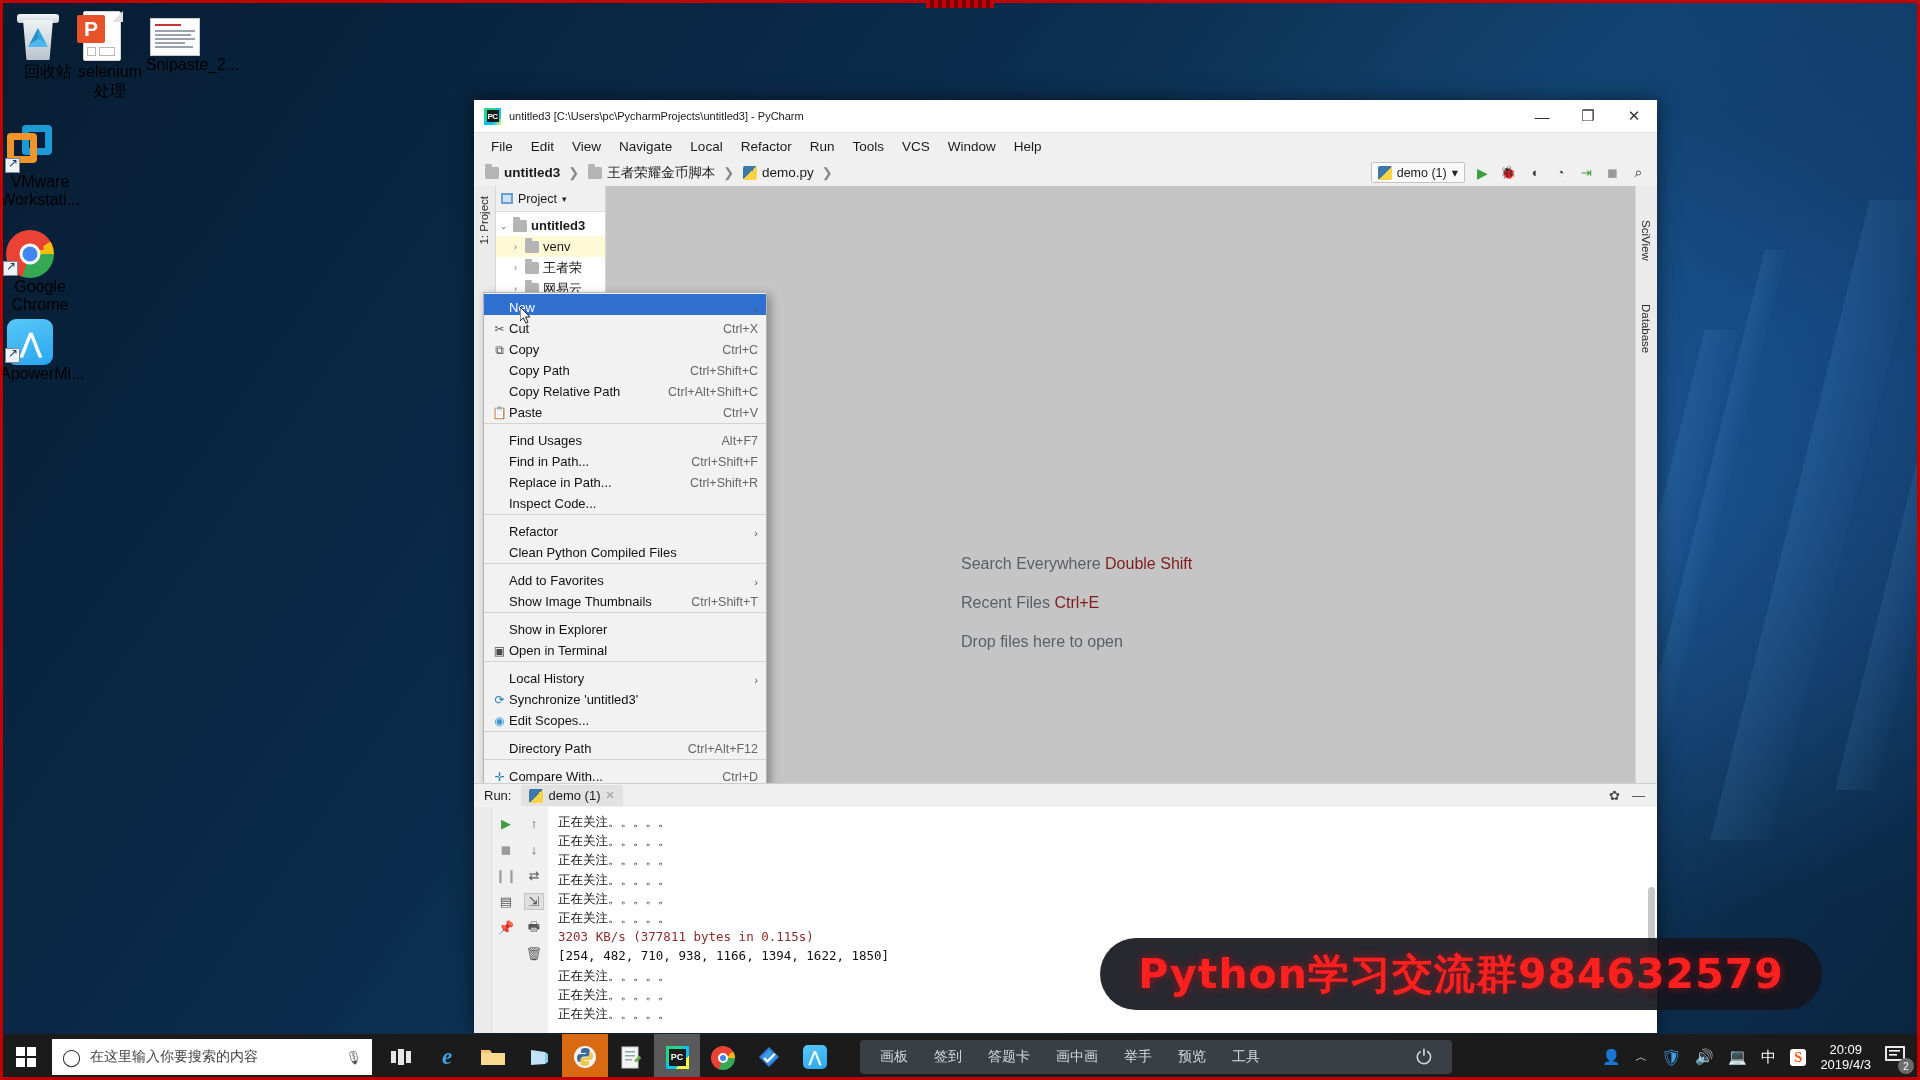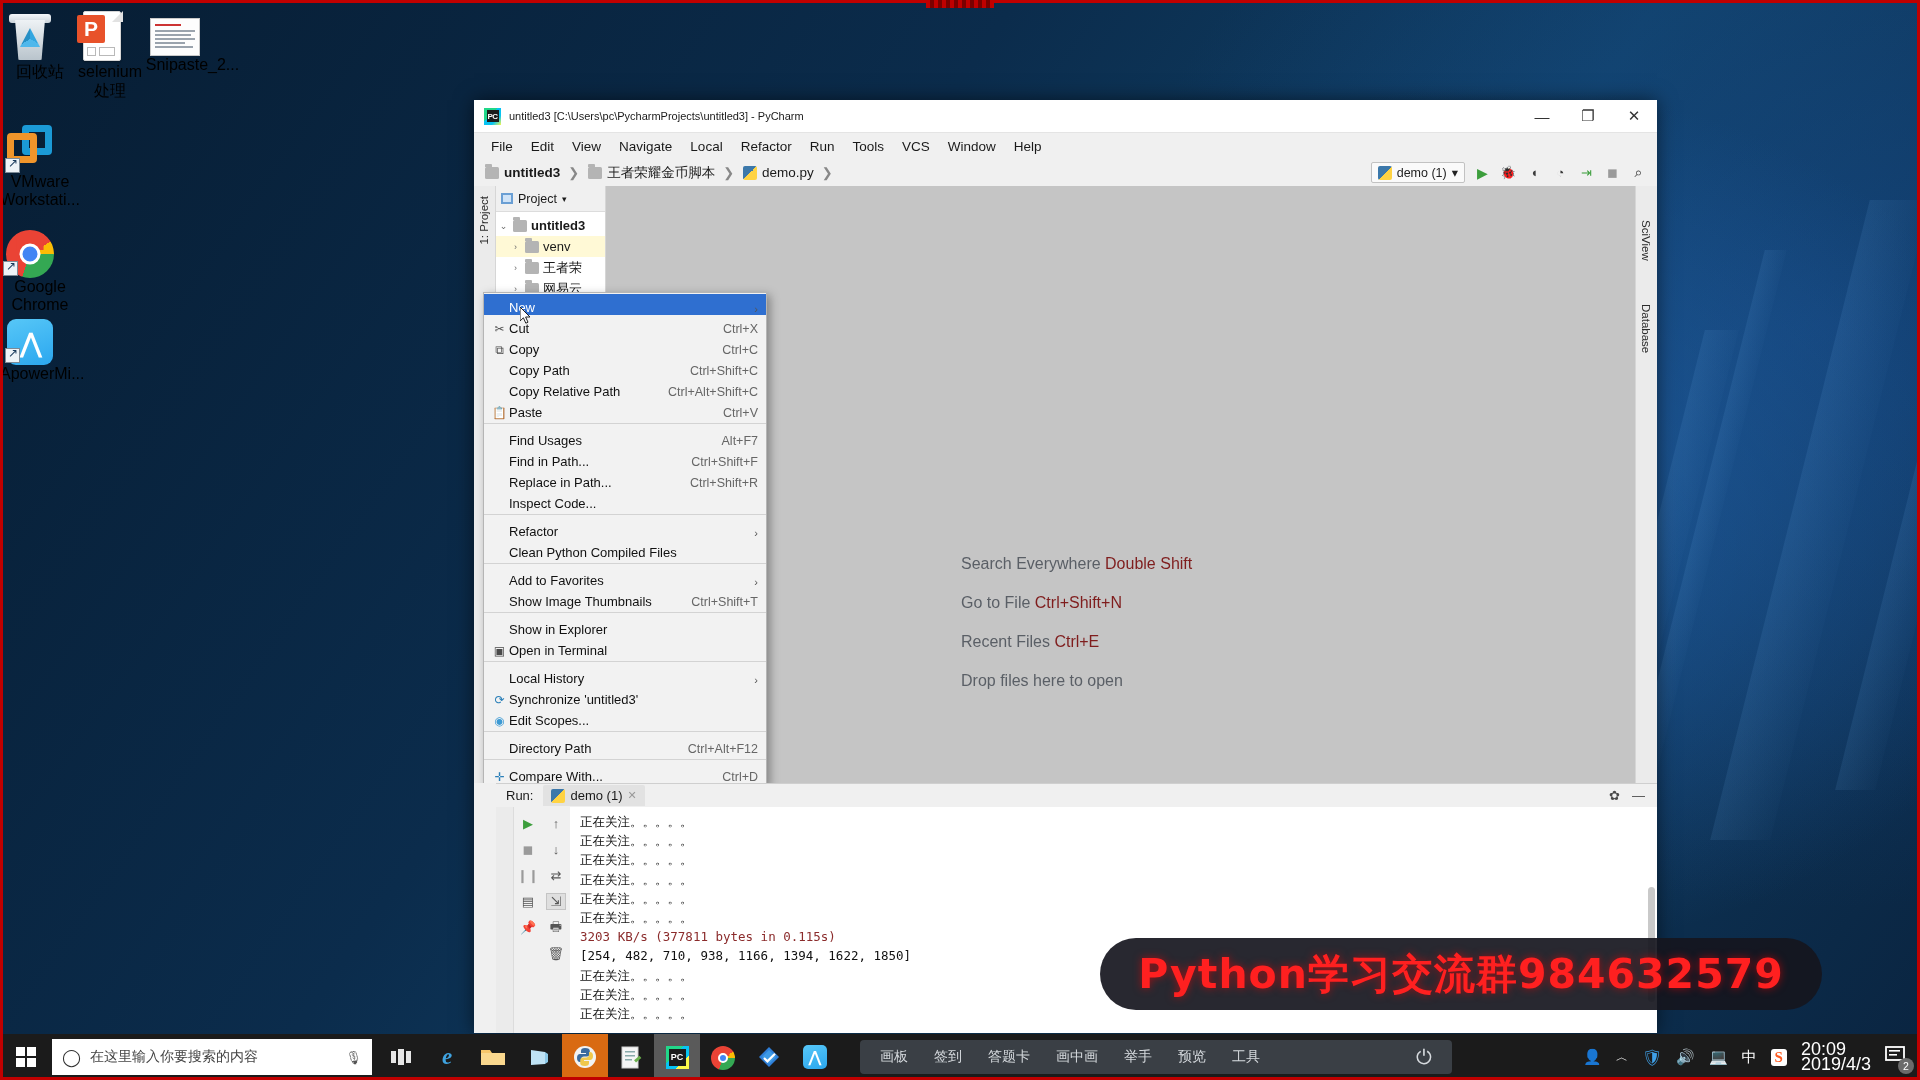--- a/index.html
+++ b/index.html
@@ -127,21 +127,21 @@
   .mi.hl { background:#2f6fd0; color:#fff; }
   .mi .mic { width:19px; display:flex; align-items:center; justify-content:center; font-size:12px; color:#4a4a4a;}
   .mi.hl .mic { color:#fff; }
   .mi .mlabel { flex:1; }
   .mi .macc { color:#666; font-size:12.5px; margin-left:18px;}
   .mi .marrow { color:#555; font-size:11px; margin-left:12px;}
   .msep { height:1px; background:#d3d3d3; margin:3px 0; }
   .cursor-ar { position:absolute; left:36px; top:14px; width:12px; height:18px; z-index:70; }
 
   
-  .runpanel { height:250px; background:#f0f0f0; border-top:1px solid #cfcfcf; display:flex; flex-direction:column;margin-left:22px;}
+  .runpanel { height:250px; background:#f0f0f0; border-top:1px solid #cfcfcf; display:flex; flex-direction:column;}
   .runhead { height:23px; display:flex; align-items:center; gap:10px; padding-left:10px; font-size:13px; color:#1a1a1a;}
   .runtab { display:flex; align-items:center; gap:5px; background:#e2e2e2; padding:3px 8px; border-radius:2px 2px 0 0;}
   .runhead .rh-right{ margin-left:auto; display:flex; gap:12px; padding-right:12px; color:#4a4a4a; font-size:13px;}
   .runbody { flex:1; display:flex; }
   .runv { width:18px; background:#ebebeb; position:relative; border-right:1px solid #dcdcdc;}
   .rungutter { width:28px; background:#f0f0f0; display:flex; flex-direction:column; align-items:center; gap:9px; padding-top:8px;}
   .rungutter2{ width:28px; background:#f0f0f0; display:flex; flex-direction:column; align-items:center; gap:9px; padding-top:8px;}
   .gico{ width:20px;height:17px;display:flex;align-items:center;justify-content:center;font-size:13px;color:#555;}
   .gico.on{ background:#dfdfdf; border:1px solid #c4c4c4;}
   .console { flex:1; background:#fff; font-family:"DejaVu Sans Mono", monospace; font-size:12.5px;
@@ -163,35 +163,35 @@
   .searchbox { width:320px; height:36px; background:#fff; display:flex; align-items:center; gap:9px; padding:0 10px; }
   .searchbox .txt{ font-size:14px; color:#444;}
   .tb-ic { width:46px; height:46px; display:flex; align-items:center; justify-content:center; position:relative;}
   .tb-ic.active:after{content:"";position:absolute;left:6px;right:6px;bottom:0;height:3px;background:#63b5f0;}
   .tb-ic.run { background:#d96a12; }
   .tb-ic.run2 { background:#5a5a5a; }
   .floatbar { margin-left:22px; height:34px; background:#3a3f45; border-radius:4px; display:flex; align-items:center;
     gap:26px; padding:0 20px; }
   .floatbar div { color:#d6dade; font-size:14px;}
   .tray { margin-left:auto; display:flex; align-items:center; gap:14px; padding-right:10px; color:#fff; font-size:14px;}
-  .clock { text-align:left; font-size:18px; line-height:15px; color:#fff;}
+  .clock { text-align:center; font-size:13px; line-height:15px; color:#fff;}
   .notif { width:25px;height:25px;position:relative; }
   .badge2{position:absolute;right:-4px;bottom:-4px;width:16px;height:16px;border-radius:50%;background:#6b6b6b;color:#fff;
     font-size:10.5px;display:flex;align-items:center;justify-content:center;}
 </style>
 </head>
 <body>
 
 <div class="bg-streak" style="left:1660px;top:330px;width:34px;height:360px;"></div>
 <div class="bg-streak" style="left:1700px;top:250px;width:22px;height:520px;"></div>
 <div class="bg-streak" style="left:1790px;top:200px;width:60px;height:640px;"></div>
 <div class="bg-streak" style="left:1880px;top:430px;width:40px;height:360px;"></div>
 
 <div class="desk-icons">
-  <div class="abs-icon" style="left:0px;top:4px;">
+  <div class="abs-icon" style="left:8px;top:4px;">
     <div class="glyph" style="width:60px;">
       <div class="ic-recycle">
           <div class="lid"></div>
           <div class="body"></div>
           <div class="tri"></div>
         </div>
     </div>
     <div class="cap">回收站</div>
   </div>
 
@@ -363,23 +363,20 @@
         </div>
       </div>
     </div>
 
     <div class="editor">
       <div class="tips">
         <div>
           <span>Search Everywhere </span><b>Double Shift</b>
         </div>
         <div>
-          <span>Go to File </span><b>Ctrl+Shift+N</b>
-        </div>
-        <div>
           <span>Recent Files </span><b>Ctrl+E</b>
         </div>
         <div>
           <span>Drop files here to open</span>
         </div>
       </div>
     </div>
 
     <div class="rightstrip">
       <div class="vlabel" style="top:34px;left:4px;">SciView</div>

